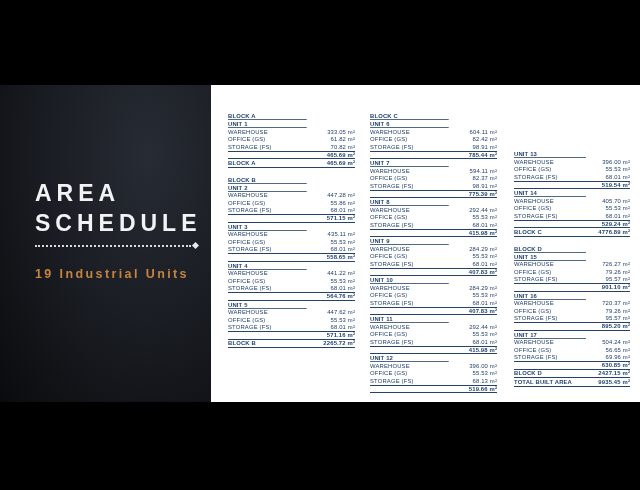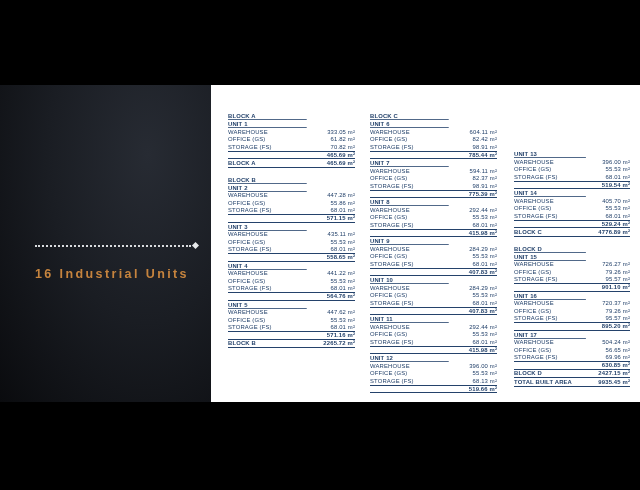--- a/index.html
+++ b/index.html
@@ -52,23 +52,25 @@
   .trow { font-weight:700; border-bottom:0.8px solid #24426b; height:8.5px; }
   .gap { height:8px; }
   .val { text-align:right; }
 </style>
 </head>
 <body>
 
 <div class="stage">
   <div class="band">
     <div class="left-panel">
+      <div class="title">AREA
+SCHEDULE</div>
       <div class="divider"></div>
       <div class="arrow-dot"></div>
-      <div class="subtitle">16 Industrial Units</div>
+      <div class="subtitle">19 Industrial Units</div>
     </div>
     <div class="white-area"></div>
   </div>
   <div class="col" id="col1">
       <div class="r hrow">BLOCK A</div>
       <div class="r hrow">UNIT 1</div>
       <div class="r drow">
         <span class="lbl">WAREHOUSE</span>
         <span class="val">333.05 m²</span>
       </div>

